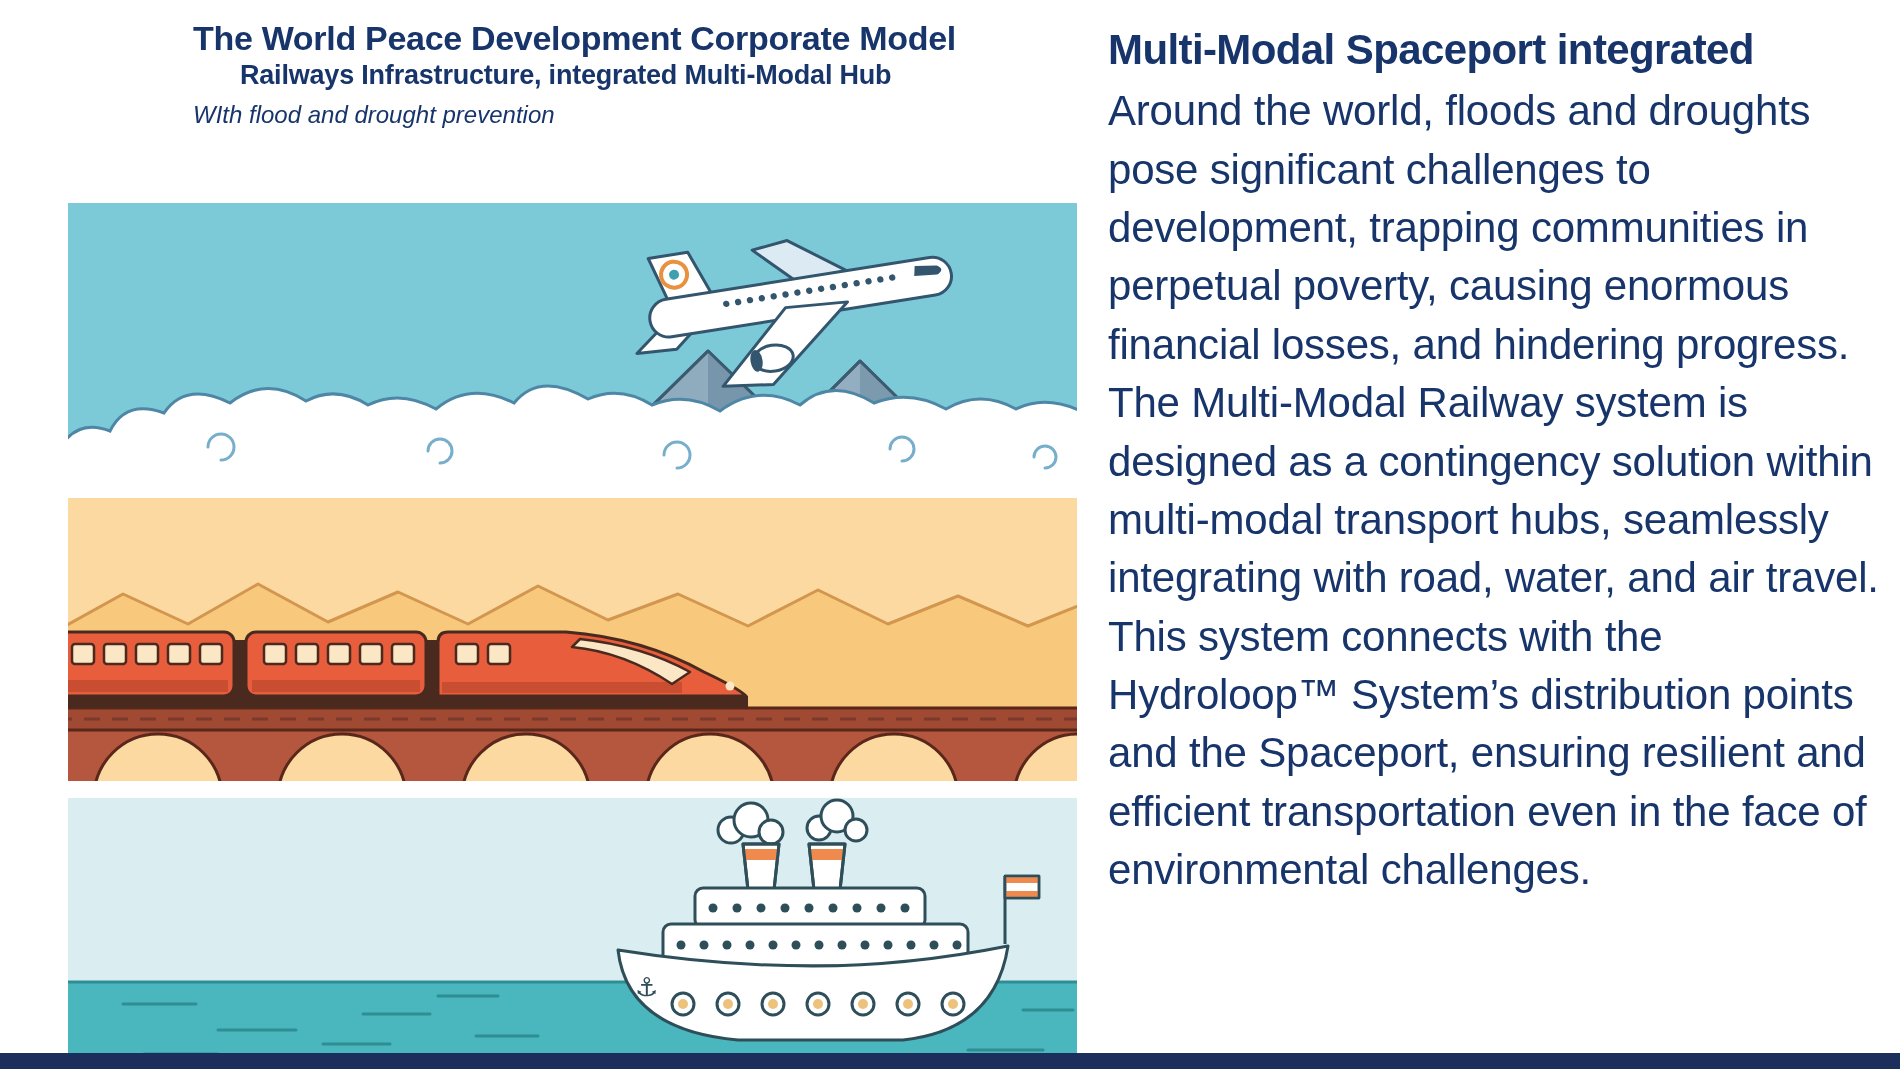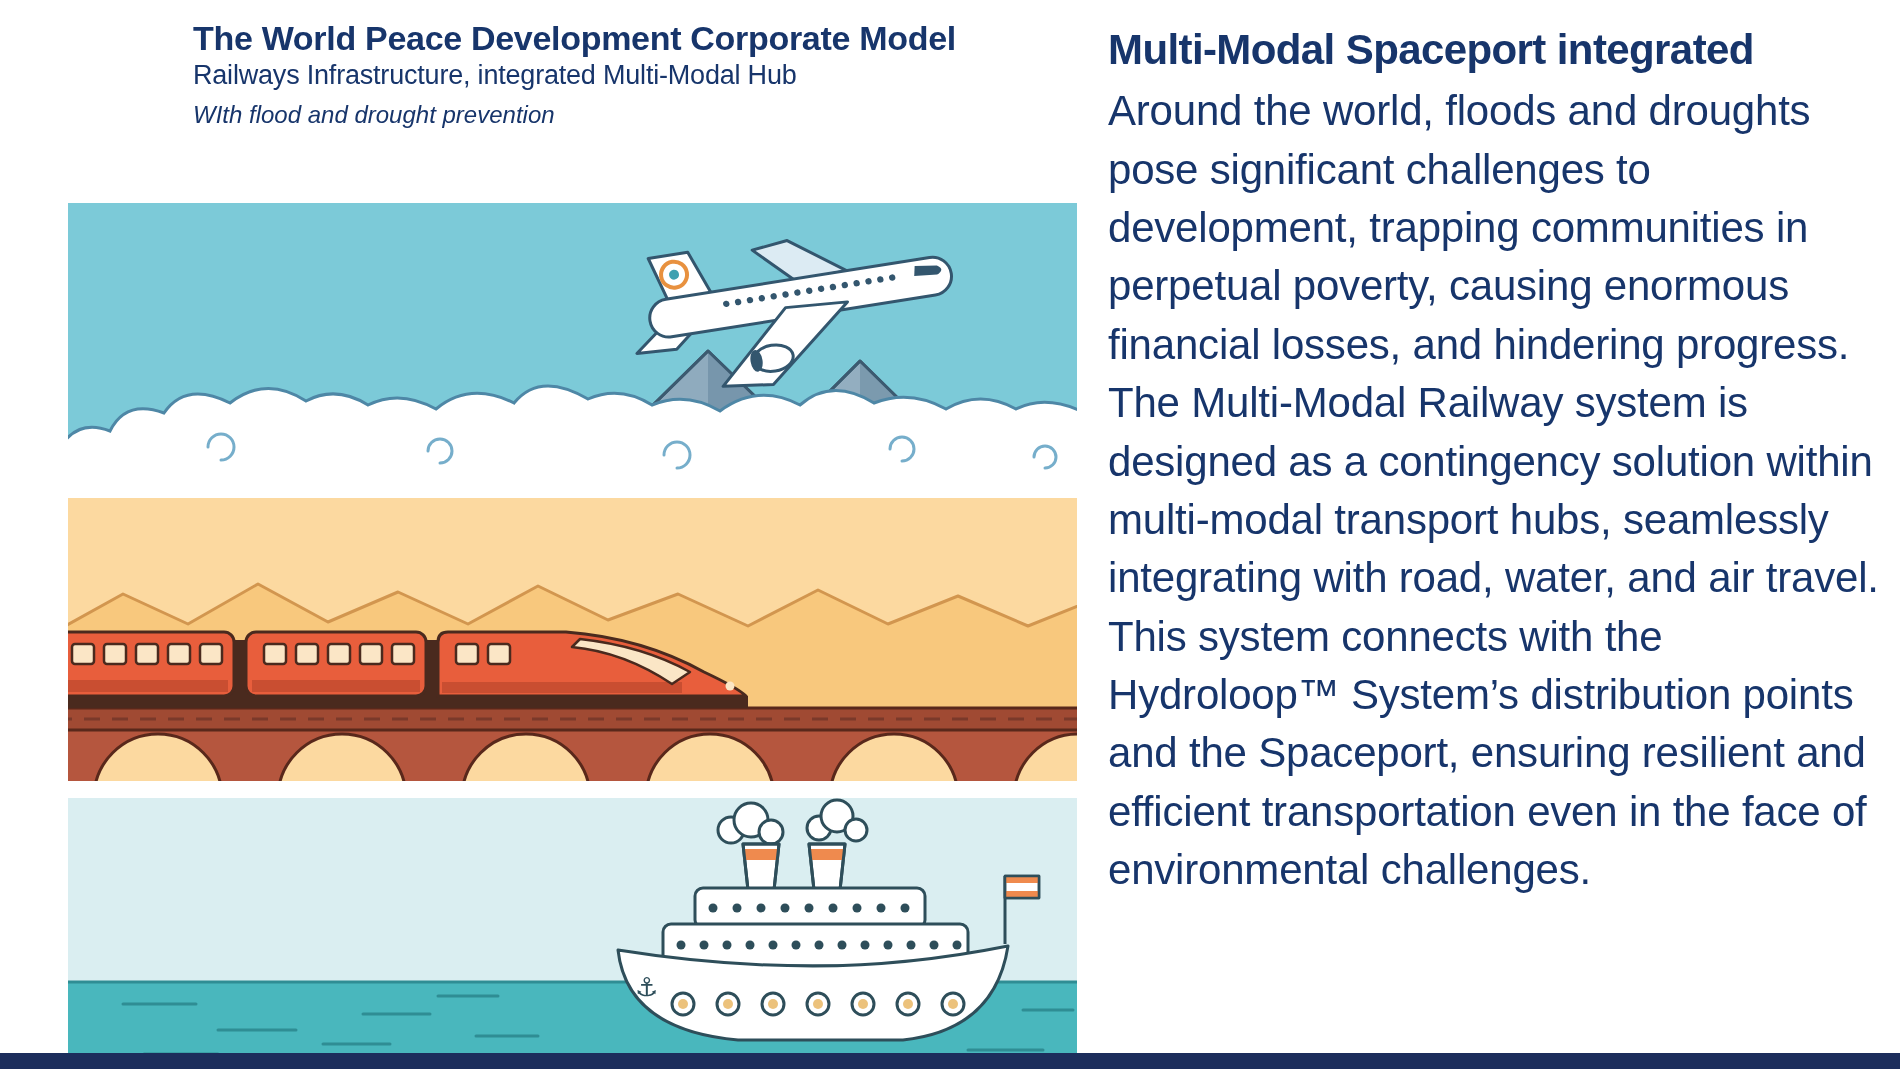--- a/index.html
+++ b/index.html
@@ -7,21 +7,21 @@
     position:relative;
     width:1900px;height:1069px;
     background:#ffffff;
     overflow:hidden;
     font-family:"Liberation Sans","DejaVu Sans",sans-serif;
     color:#17356b;
   }
   
   .header{position:absolute;left:193px;top:18px;line-height:1.18;}
   .title{font-size:34px;font-weight:bold;letter-spacing:-0.3px;}
-  .subtitle{font-size:27px;font-weight:normal;margin-top:2px;letter-spacing:-0.2px;}
+  .subtitle{font-size:27px;font-weight:bold;margin-top:2px;letter-spacing:-0.2px;margin-left:47px;}
   .tagline{font-size:24px;font-style:italic;font-weight:400;margin-top:9px;}
   
   .panel{position:absolute;left:68px;width:1009px;overflow:hidden;}
   #panel-sky{top:203px;height:283px;}
   #panel-train{top:498px;height:283px;}
   #panel-ship{top:798px;height:271px;}
   .panel svg{display:block;width:100%;height:100%;}
   
   .content{position:absolute;left:1108px;top:26px;width:782px;color:#17356b;}
   .heading{font-size:42px;font-weight:bold;letter-spacing:-0.6px;line-height:1.15;}

